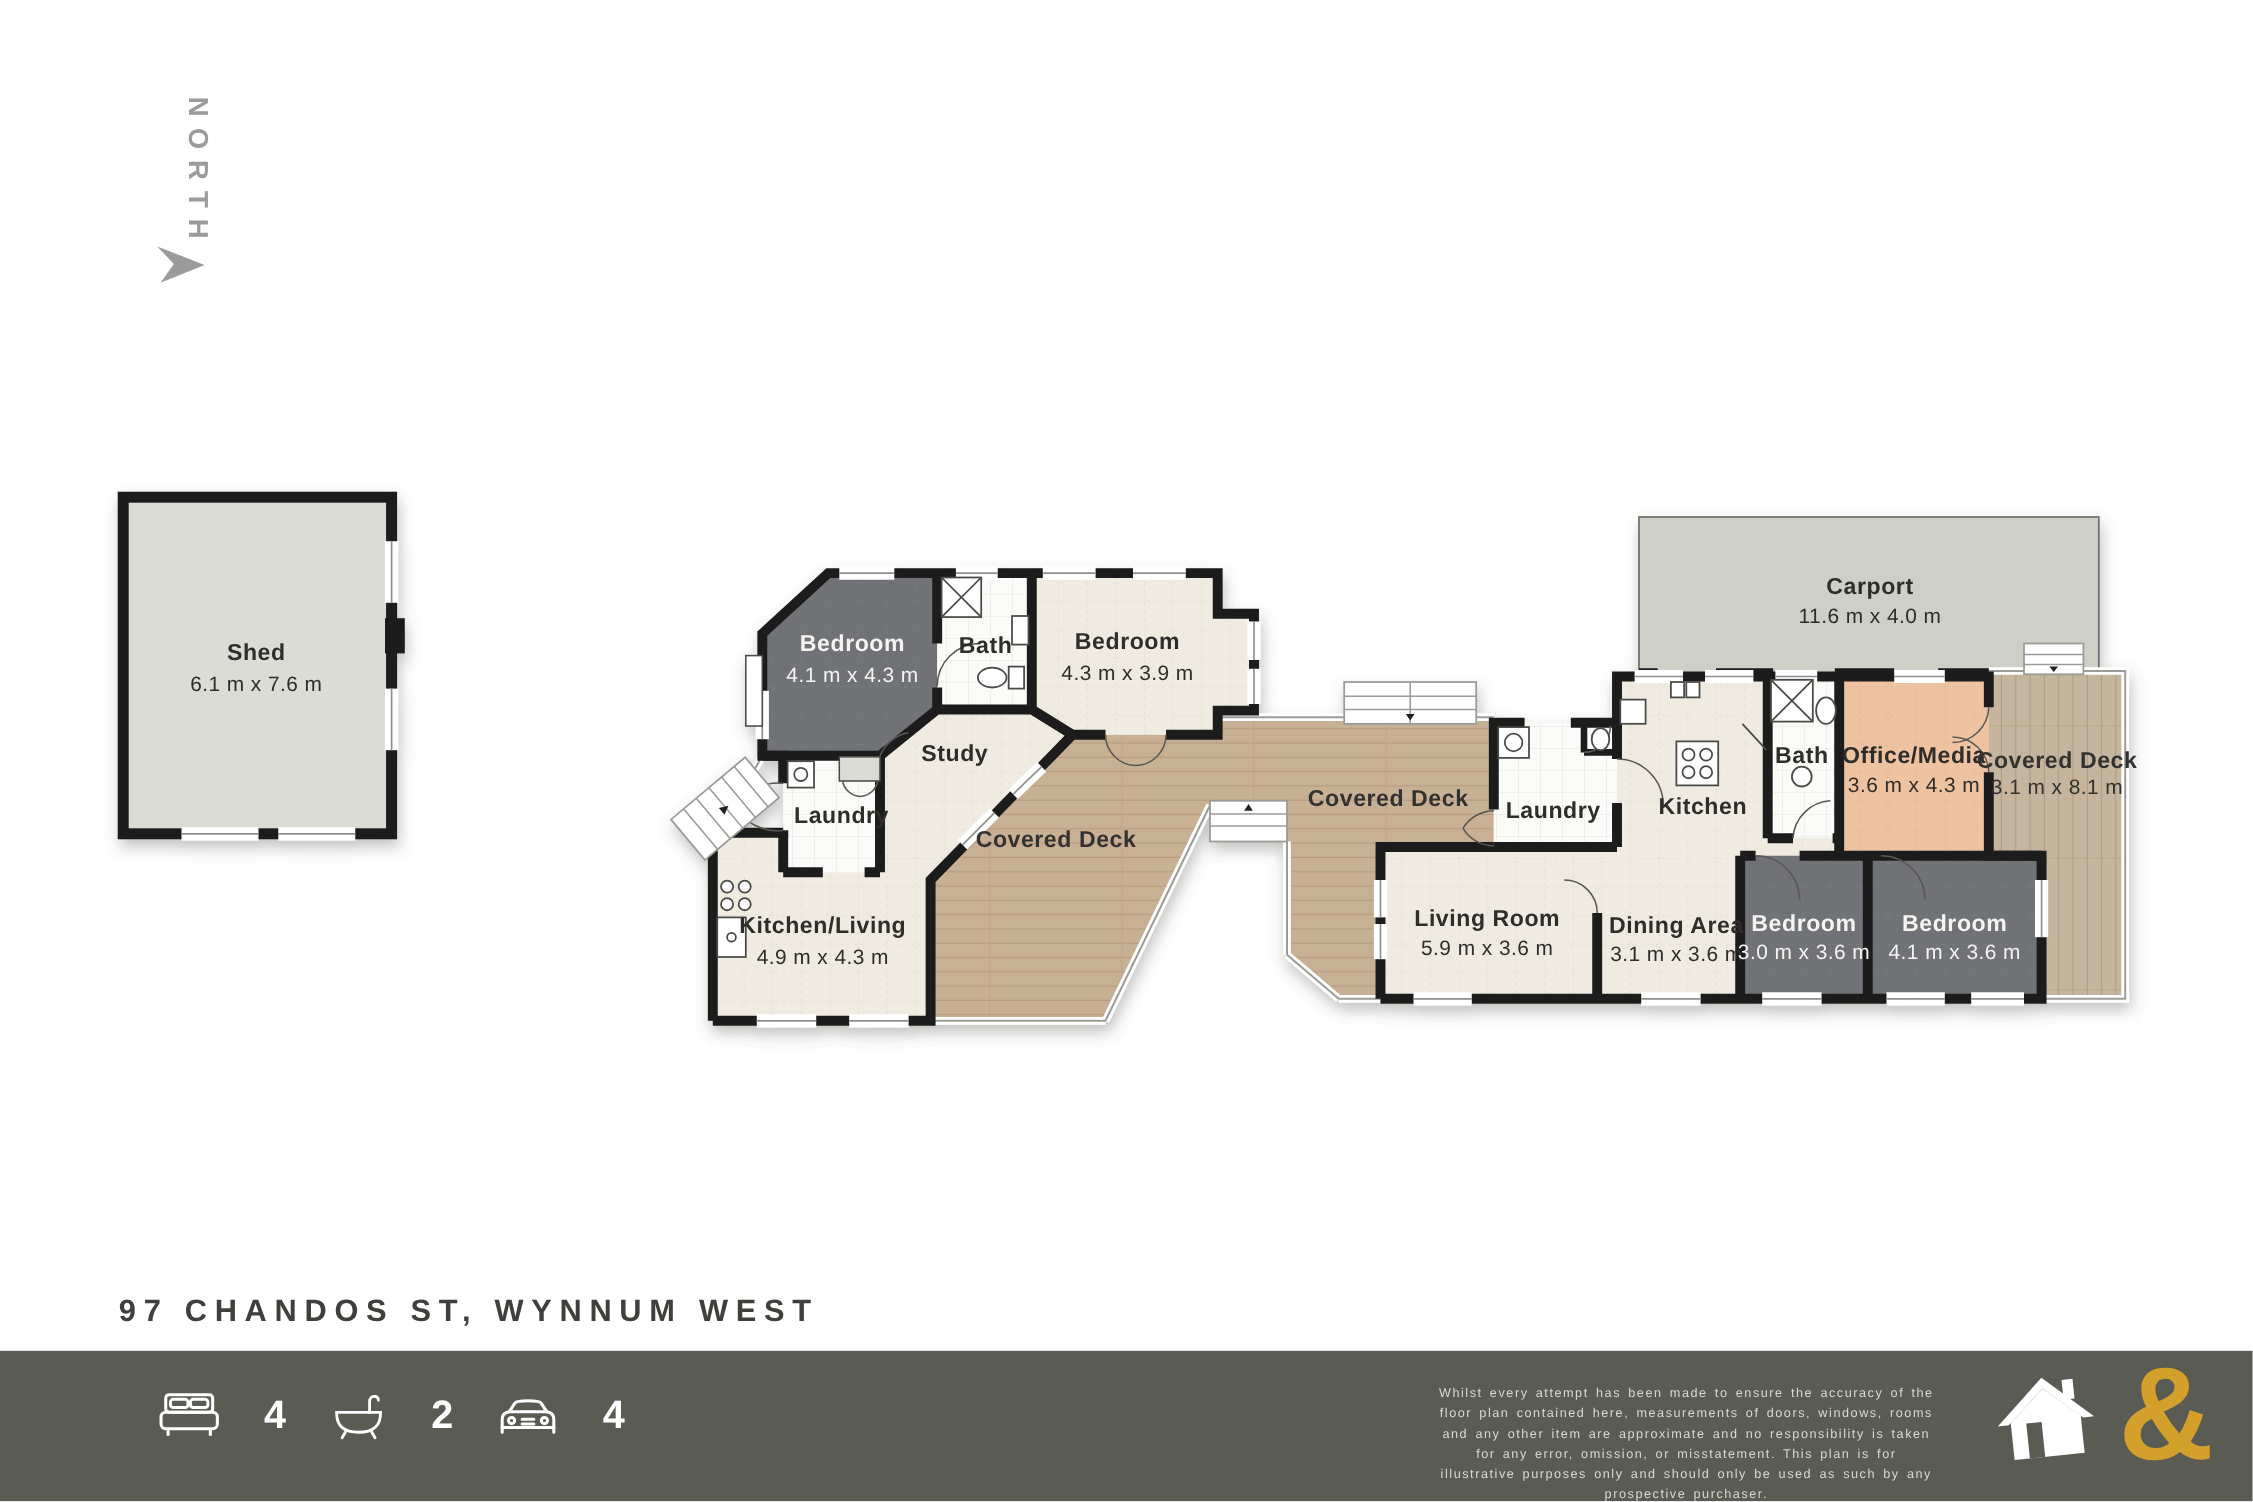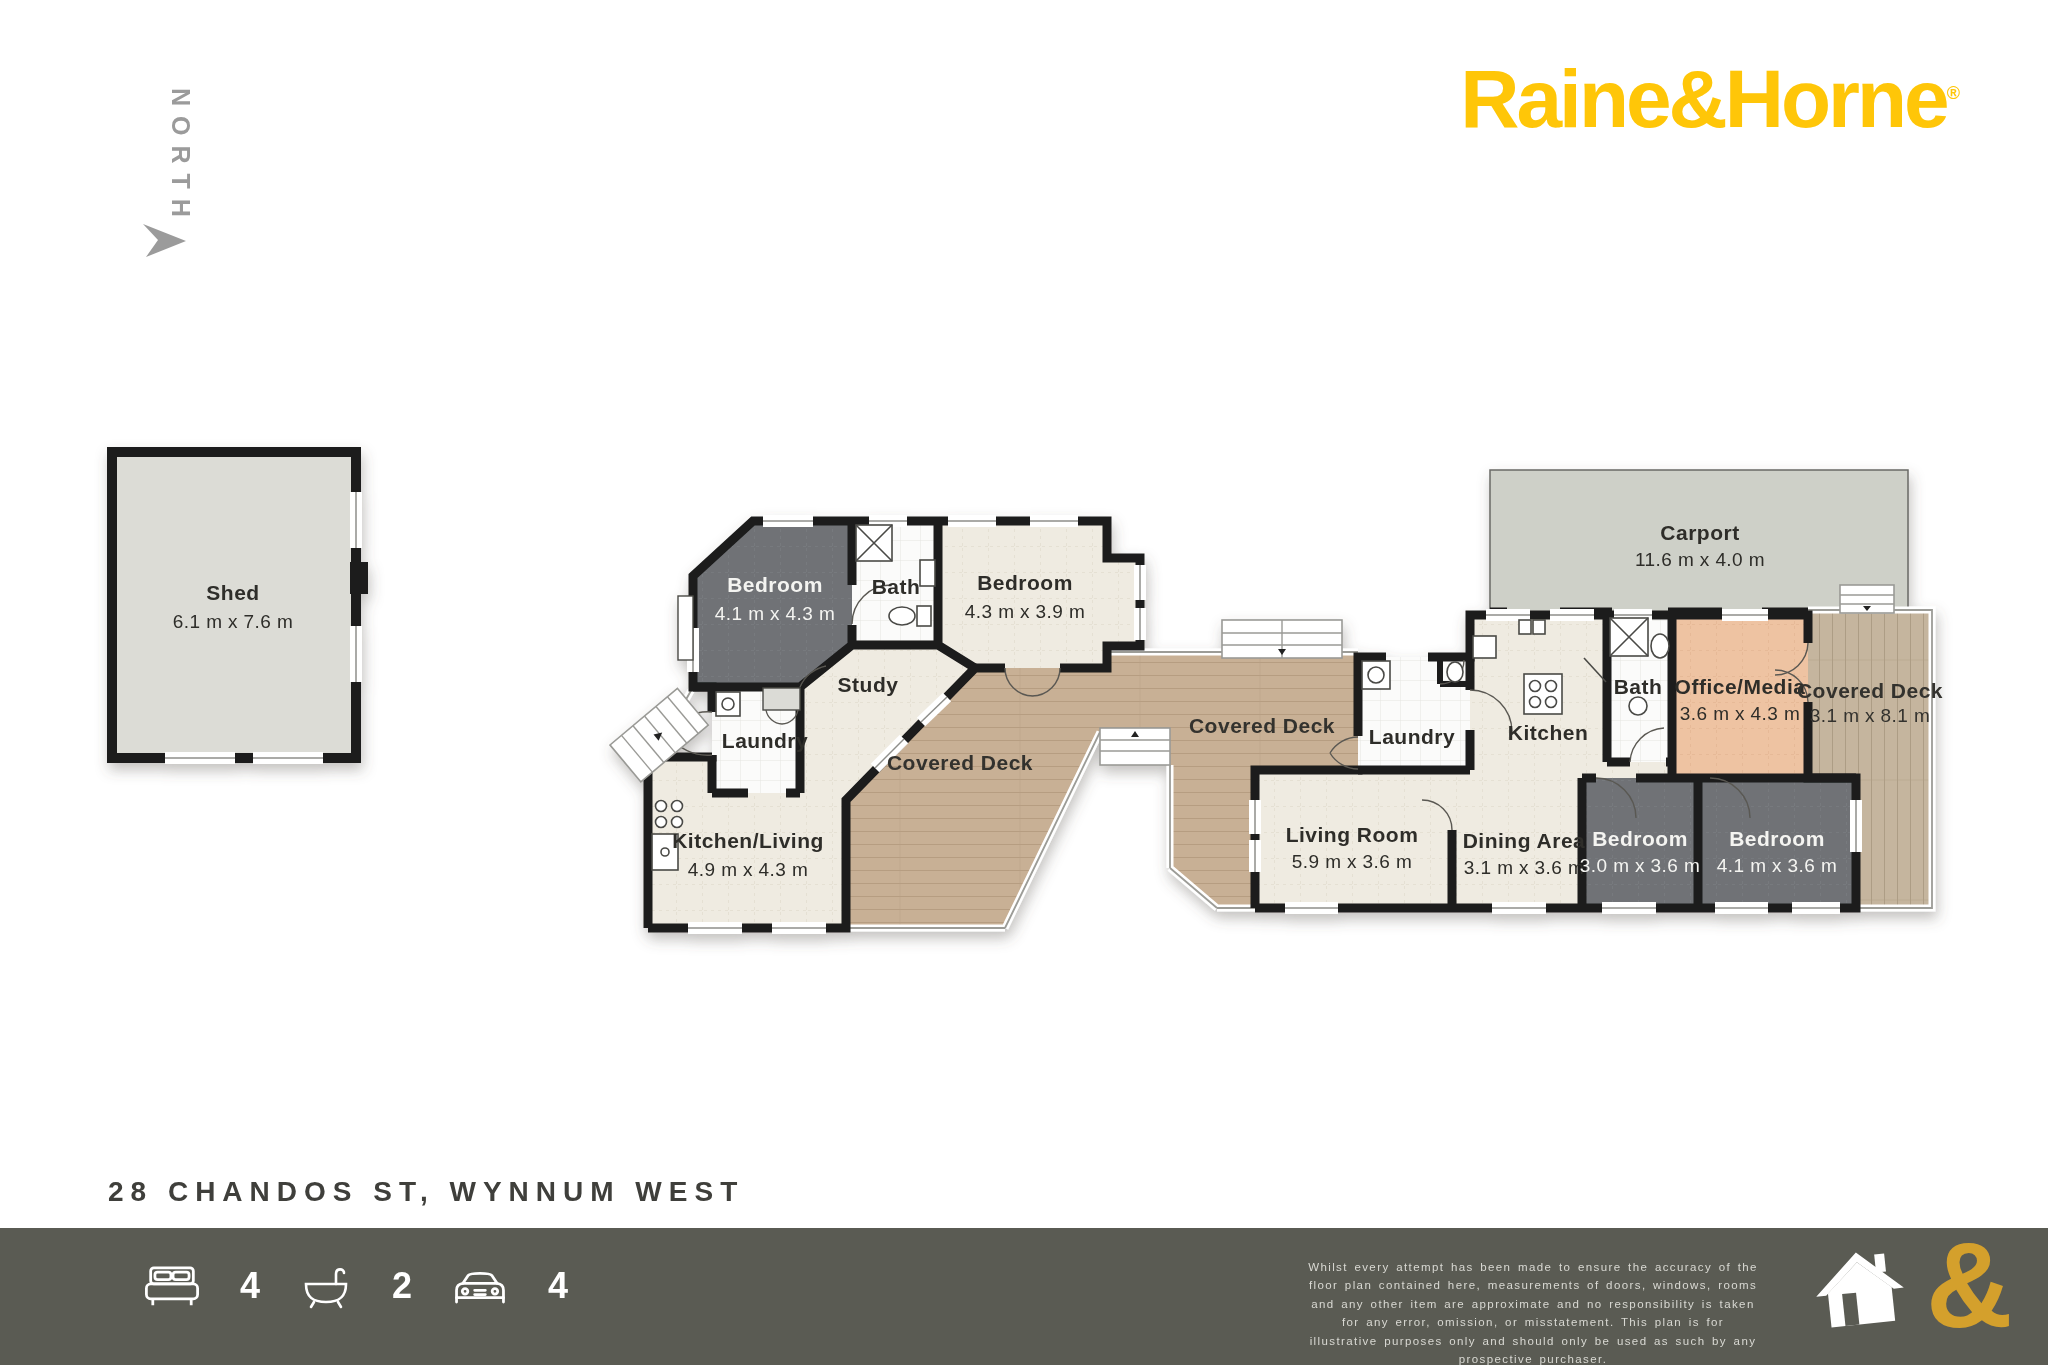--- a/index.html
+++ b/index.html
@@ -313,23 +313,22 @@
     <text class="rd ctr" x="1352" y="868">5.9 m x 3.6 m</text>
     <text class="rn ctr" x="1524" y="848">Dining Area</text>
     <text class="rd ctr" x="1524" y="874">3.1 m x 3.6 m</text>
     <text class="rn ctr lt" x="1640" y="846">Bedroom</text>
     <text class="rd ctr lt" x="1640" y="872">3.0 m x 3.6 m</text>
     <text class="rn ctr lt" x="1777" y="846">Bedroom</text>
     <text class="rd ctr lt" x="1777" y="872">4.1 m x 3.6 m</text>
   </g>
 </svg>
 
-<div class="logo"><span>Raine&amp;Horne</span><sup>®</sup></div>
-
-<div class="address">28 CHANDOS ST, WYNNUM WEST</div>
+
+<div class="address">97 CHANDOS ST, WYNNUM WEST</div>
 
 <div class="footer">
   <div class="stats">
     <svg width="64" height="48" viewBox="0 0 60 44">
       <g fill="none" stroke="#ffffff" stroke-width="2.6" stroke-linejoin="round">
         <rect x="10" y="5" width="40" height="15" rx="3"></rect>
         <rect x="14" y="9" width="15" height="7" rx="2.5"></rect>
         <rect x="31" y="9" width="15" height="7" rx="2.5"></rect>
         <rect x="6" y="20" width="48" height="14" rx="4"></rect>
         <path d="M12,34 V40 M48,34 V40"></path>

